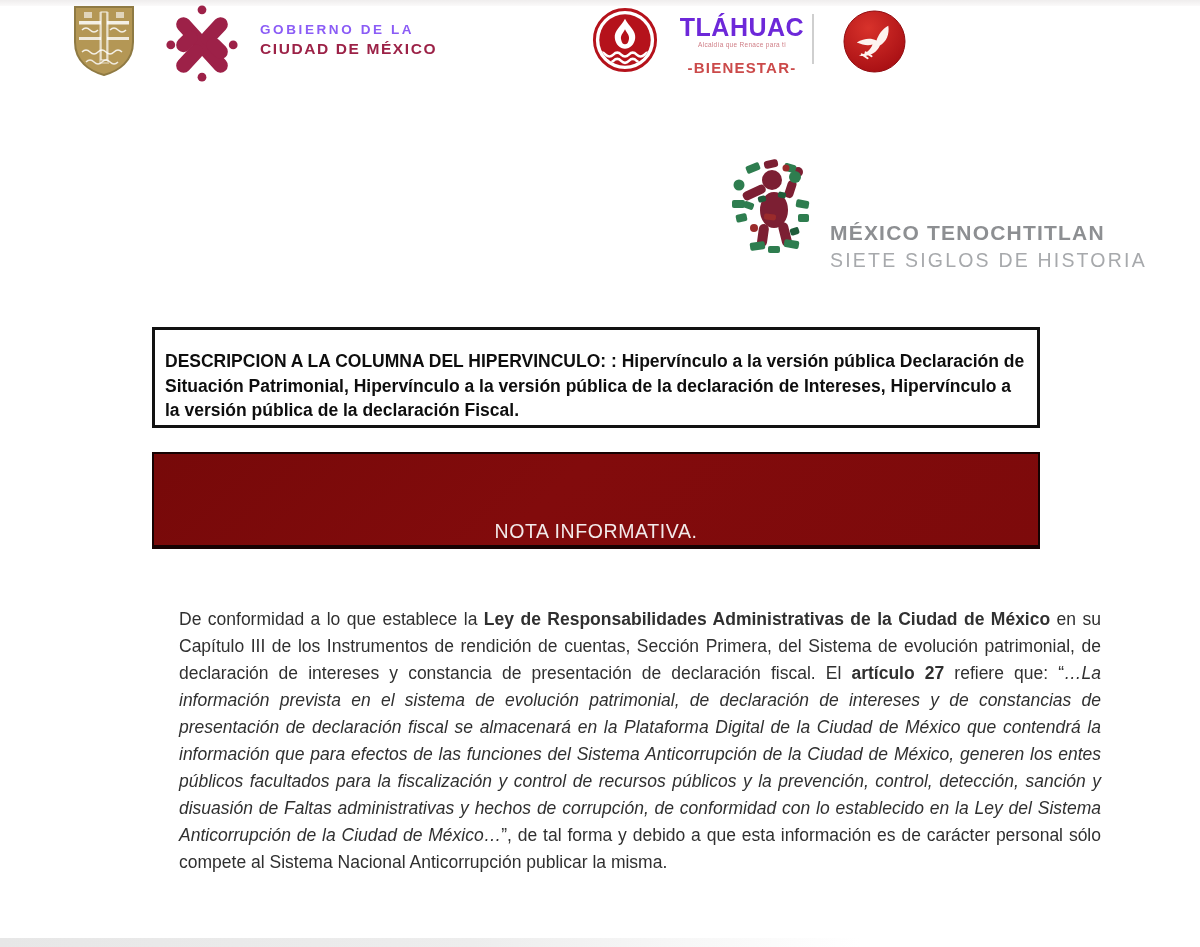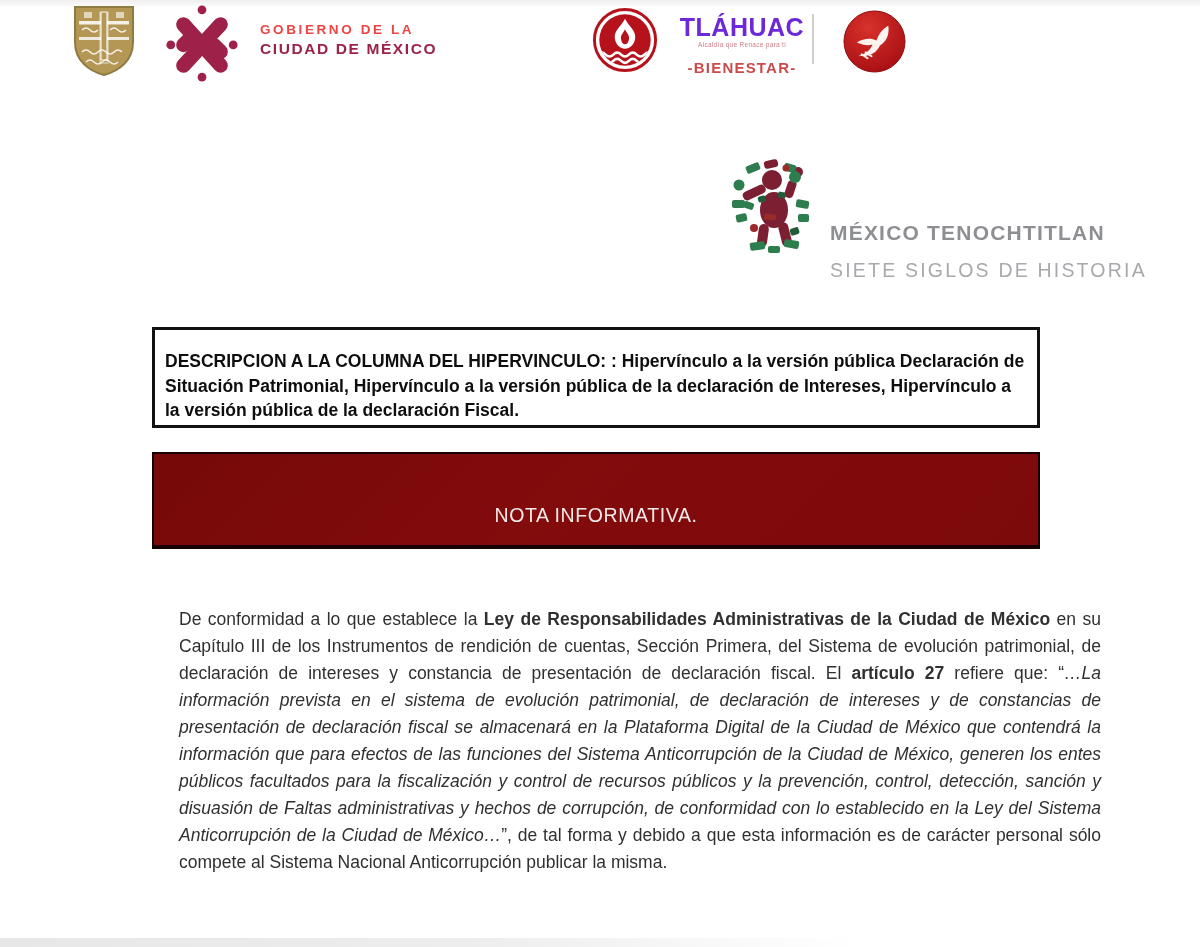--- a/index.html
+++ b/index.html
@@ -11,21 +11,21 @@
     overflow:hidden;
   }
   .top-strip{
     position:absolute;left:0;top:0;width:1200px;height:6px;
     background:linear-gradient(#efeded,#fbfafa);
   }
   
   .shield{position:absolute;left:72px;top:4px;}
   .cdmx-x{position:absolute;left:163px;top:2px;}
   .gob-text{position:absolute;left:260px;top:23px;line-height:1;}
-  .gob-line1{font-size:13.5px;letter-spacing:2.6px;color:#ef4444;font-weight:600;}
+  .gob-line1{font-size:13.5px;letter-spacing:2.6px;color:#8b5cf6;font-weight:600;}
   .gob-line2{font-size:15.5px;letter-spacing:1.6px;color:#9c2247;font-weight:800;margin-top:4px;}
 
   .tlahuac-badge{position:absolute;left:592px;top:7px;}
   .tlahuac-text{position:absolute;left:672px;top:15px;width:140px;text-align:center;line-height:1;}
   .tl-name{font-size:25px;font-weight:800;color:#6d28d9;letter-spacing:.5px;}
   .tl-tag{font-size:6.5px;color:#cf7d85;margin-top:2px;letter-spacing:.3px;}
   .tl-bien{font-size:15px;font-weight:800;color:#cb4a4a;letter-spacing:1.2px;margin-top:11px;}
 
   .logo-divider{position:absolute;left:812px;top:14px;width:2px;height:50px;background:#cfcfcf;}
 
@@ -34,39 +34,39 @@
   .paz-kicker{font-size:13px;font-weight:700;color:#c43a40;letter-spacing:.4px;}
   .paz-main{margin-top:3px;font-size:23px;letter-spacing:.3px;}
   .paz-strong{font-weight:800;color:#ad1016;}
   .paz-y{font-weight:600;color:#bd777b;}
 
   
   .tenoch{position:absolute;left:728px;top:158px;display:flex;}
   .tenoch-glyph{width:88px;height:96px;flex:0 0 auto;}
   .tenoch-text{margin-left:14px;padding-top:28px;line-height:1;}
   .tenoch-line1{font-size:21px;font-weight:700;color:#8d8f92;letter-spacing:1.2px;margin-top:36px;}
-  .tenoch-line2{font-size:19.5px;font-weight:400;color:#a7a9ac;letter-spacing:2.2px;margin-top:18px;}
+  .tenoch-line2{font-size:19.5px;font-weight:400;color:#a7a9ac;letter-spacing:2.2px;margin-top:8px;}
 
   
   .desc-box{
     position:absolute;left:152px;top:327px;width:888px;height:101px;
     box-sizing:border-box;border:3px solid #111;
     padding:19px 10px 0 10px;overflow:hidden;
     font-size:17.5px;font-weight:700;color:#0e0e0e;line-height:24.5px;
     background:#fff;
   }
 
   
   .banner{
     position:absolute;left:152px;top:452px;width:888px;height:97px;
     box-sizing:border-box;
     background:linear-gradient(135deg,#770909 0%,#820b0c 45%,#7d0a0b 100%);
     border:2px solid #160202;border-bottom-width:4px;
     display:flex;justify-content:center;align-items:flex-end;
-    padding-bottom:18px;
+    padding-bottom:2px;
   }
   .banner-text{color:#f2e9e9;font-size:19.5px;letter-spacing:.6px;font-weight:400;}
 
   
   .body-text{
     position:absolute;left:163px;top:590px;width:922px;margin:16px;
     font-size:17.5px;line-height:27px;color:#303030;
     text-align:justify;
   }
   .body-text .normal{font-style:normal;font-weight:400;}

